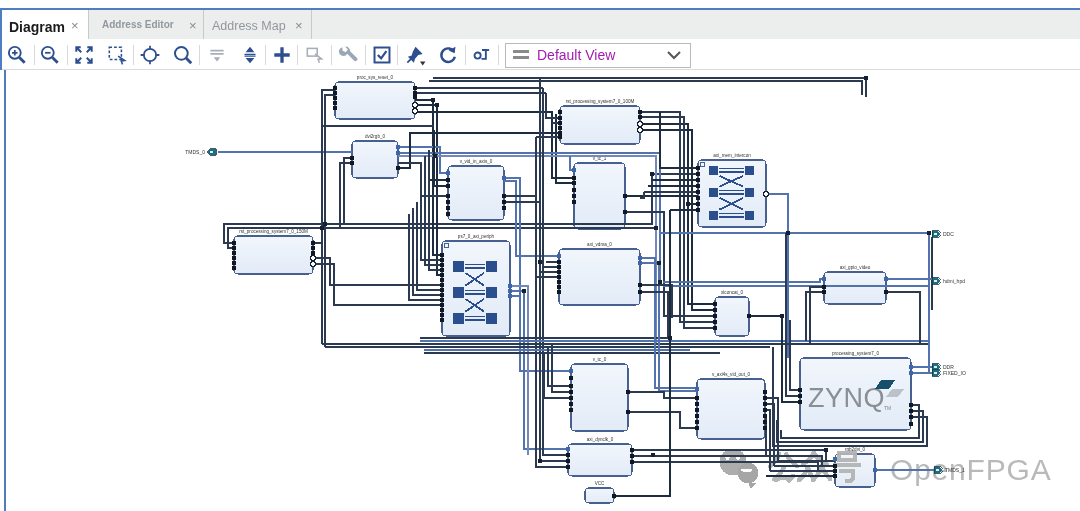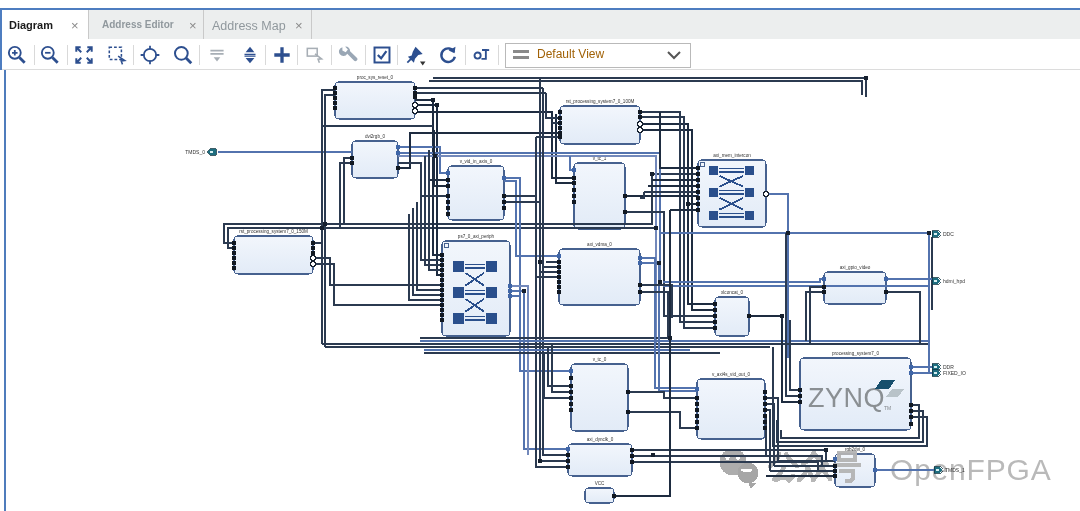--- a/index.html
+++ b/index.html
@@ -5,21 +5,21 @@
 font-family:"Liberation Sans", sans-serif;}
 #wrap{position:relative;width:1080px;height:511px;}
 </style></head>
 <body>
 <div id="wrap">
 
 <div style="position:absolute;left:0;top:7.5px;width:1080px;height:2px;background:#4e7dc0"></div>
 <div style="position:absolute;left:0;top:9.5px;width:1.5px;height:60.5px;background:#4e7dc0;z-index:5"></div>
 <div style="position:absolute;left:1px;top:9.5px;width:1079px;height:29px;background:#eceeee;border-bottom:1px solid #e2e2e2"></div>
 <div style="position:absolute;left:1.5px;top:9.5px;width:86px;height:30px;background:#ffffff;border-right:1px solid #c9c9c9"></div>
-<div style="position:absolute;left:9px;top:19px;font-size:11px;font-weight:bold;color:#1b1b1b">Diagram</div>
+<div style="position:absolute;left:9px;top:19px;font-size:14px;font-weight:bold;color:#1b1b1b">Diagram</div>
 <div style="position:absolute;left:71px;top:18px;font-size:13px;color:#8a8a8a">×</div>
 <div style="position:absolute;left:102px;top:19px;font-size:10px;font-weight:bold;color:#90989d">Address Editor</div>
 <div style="position:absolute;left:189px;top:18px;font-size:13px;color:#8a8a8a">×</div>
 <div style="position:absolute;left:203px;top:9.5px;width:1px;height:29px;background:#c9c9c9"></div>
 <div style="position:absolute;left:212px;top:19px;font-size:12.5px;font-weight:normal;color:#90989d">Address Map</div>
 <div style="position:absolute;left:295px;top:18px;font-size:13px;color:#8a8a8a">×</div>
 <div style="position:absolute;left:311px;top:9.5px;width:1px;height:29px;background:#c9c9c9"></div>
 
 <div style="position:absolute;left:0;top:39px;width:1080px;height:30px;background:#fff;border-bottom:1px solid #dcdcdc"></div>
 <svg width="22" height="22" viewBox="0 0 20 20" style="position:absolute;left:6px;top:44px">
@@ -99,21 +99,21 @@
     <div style="position:absolute;left:297px;top:45px;width:1px;height:20px;background:#d9d9d9"></div>
     <div style="position:absolute;left:331px;top:45px;width:1px;height:20px;background:#d9d9d9"></div>
     <div style="position:absolute;left:365px;top:45px;width:1px;height:20px;background:#d9d9d9"></div>
     <div style="position:absolute;left:397px;top:45px;width:1px;height:20px;background:#d9d9d9"></div>
     <div style="position:absolute;left:465px;top:45px;width:1px;height:20px;background:#d9d9d9"></div>
     <div style="position:absolute;left:498px;top:45px;width:1px;height:20px;background:#d9d9d9"></div>
 
 <div style="position:absolute;left:505px;top:43px;width:184px;height:23px;background:#fff;border:1px solid #b9b9b9"></div>
 <div style="position:absolute;left:513px;top:50px;width:16px;height:3px;background:#8a8a8a"></div>
 <div style="position:absolute;left:513px;top:56px;width:16px;height:3px;background:#8a8a8a"></div>
-<div style="position:absolute;left:537px;top:47px;font-size:12px;color:#a16207">Default View</div>
+<div style="position:absolute;left:537px;top:47px;font-size:14px;color:#a21caf">Default View</div>
 <svg width="16" height="12" style="position:absolute;left:666px;top:50px">
       <path d="M2,2 L8,8 L14,2" stroke="#555" stroke-width="2" fill="none"></path>
     </svg>
 
 <svg width="1080" height="441" viewBox="0 70 1080 441" style="position:absolute;left:0;top:70px" shape-rendering="crispEdges">
       <defs>
         <linearGradient id="bg" x1="0" y1="0" x2="0" y2="1">
           <stop offset="0" stop-color="#f2f6fc"></stop>
           <stop offset="1" stop-color="#e2ebf7"></stop>
         </linearGradient>

